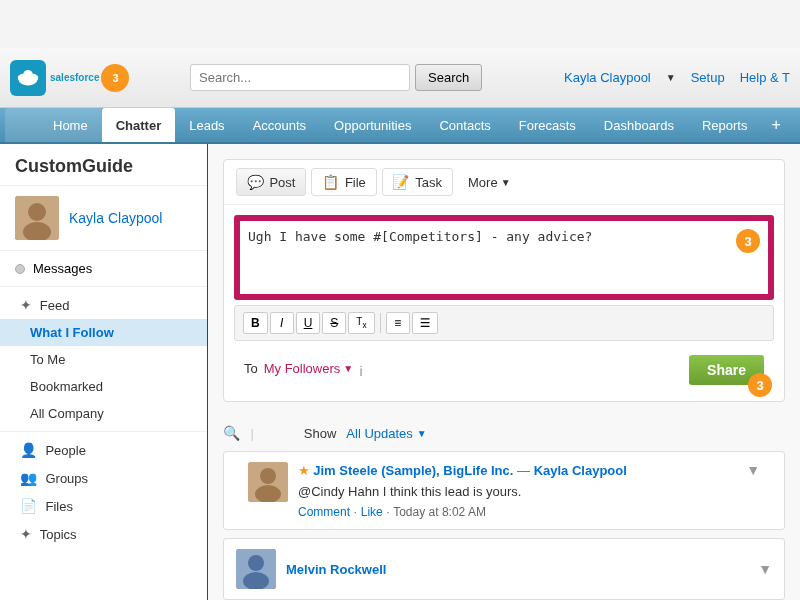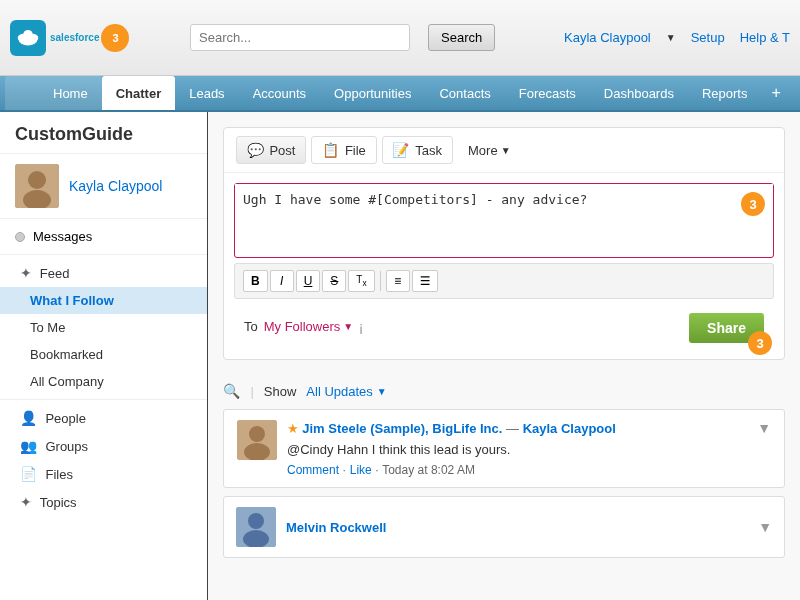--- a/index.html
+++ b/index.html
@@ -2,24 +2,25 @@
 <html><head>
   <meta charset="utf-8">
   <style>
     * { box-sizing: border-box; margin: 0; padding: 0; }
     body { font-family: Arial, sans-serif; font-size: 13px; background: #f4f4f4; width: 800px; height: 600px; overflow: hidden; }
 
     
     .header {
       background: linear-gradient(to bottom, #f8f8f8, #e8e8e8);
       border-bottom: 1px solid #ccc;
-      height: 76px;
+      height: 60px;
       display: flex;
       align-items: center;
       padding: 16px 10px;
+      margin-top: 48px;
     }
     .logo-area {
       display: flex;
       align-items: center;
       width: 160px;
     }
     .logo-icon {
       width: 36px;
       height: 36px;
       background: #1798c1;
@@ -40,21 +41,21 @@
       justify-content: center;
       color: white;
       font-size: 11px;
       font-weight: bold;
       margin-left: 2px;
     }
     .search-area {
       flex: 1;
       display: flex;
       align-items: center;
-      gap: 18px;
+      gap: 5px;
       margin: 0 20px;
     }
     .search-input {
       width: 220px;
       padding: 5px 8px;
       border: 1px solid #ccc;
       border-radius: 3px;
       font-size: 13px;
       color: #999;
     }
@@ -240,21 +241,21 @@
       cursor: pointer;
       font-size: 13px;
       color: #333;
     }
 
     .post-body {
       padding: 10px;
     }
     .post-textarea-wrapper {
       position: relative;
-      border: 1px solid #be185d;
+      border: 6px solid #be185d;
       border-radius: 3px;
       margin-bottom: 5px;
     }
     .post-textarea {
       width: 100%;
       height: 70px;
       border: none;
       padding: 8px;
       font-size: 13px;
       resize: none;
@@ -360,37 +361,37 @@
 
     
     .feed-header {
       display: flex;
       align-items: center;
       gap: 10px;
       padding: 8px 0 10px;
     }
     .feed-search-icon { color: #666; font-size: 14px; }
     .feed-divider { color: #ccc; }
-    .show-label { color: #333; font-size: 13px; }
+    .show-label { color: #333; font-size: 13px; margin-left: 40px; }
     .all-updates-link {
       color: #0070d2;
       cursor: pointer;
       display: flex;
       align-items: center;
       gap: 4px;
       font-size: 13px;
     }
 
     
     .feed-item {
       background: white;
       border: 1px solid #ddd;
       border-radius: 3px;
       margin-bottom: 8px;
-      padding: 10px 13px;
+      padding: 10px 24px;
     }
     .feed-item-header {
       display: flex;
       align-items: flex-start;
       gap: 10px;
     }
     .feed-avatar {
       width: 40px;
       height: 40px;
       border-radius: 3px;

